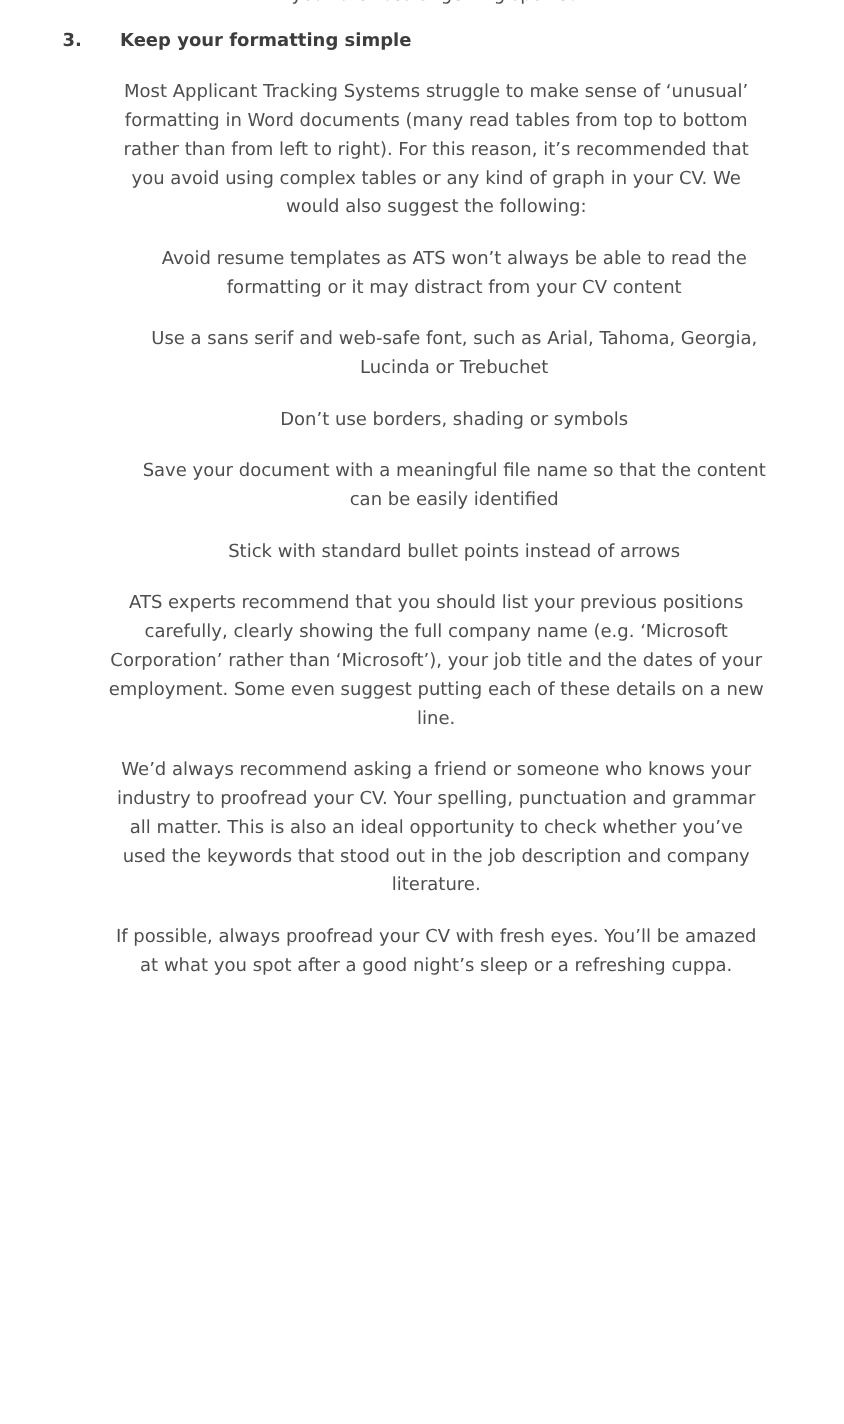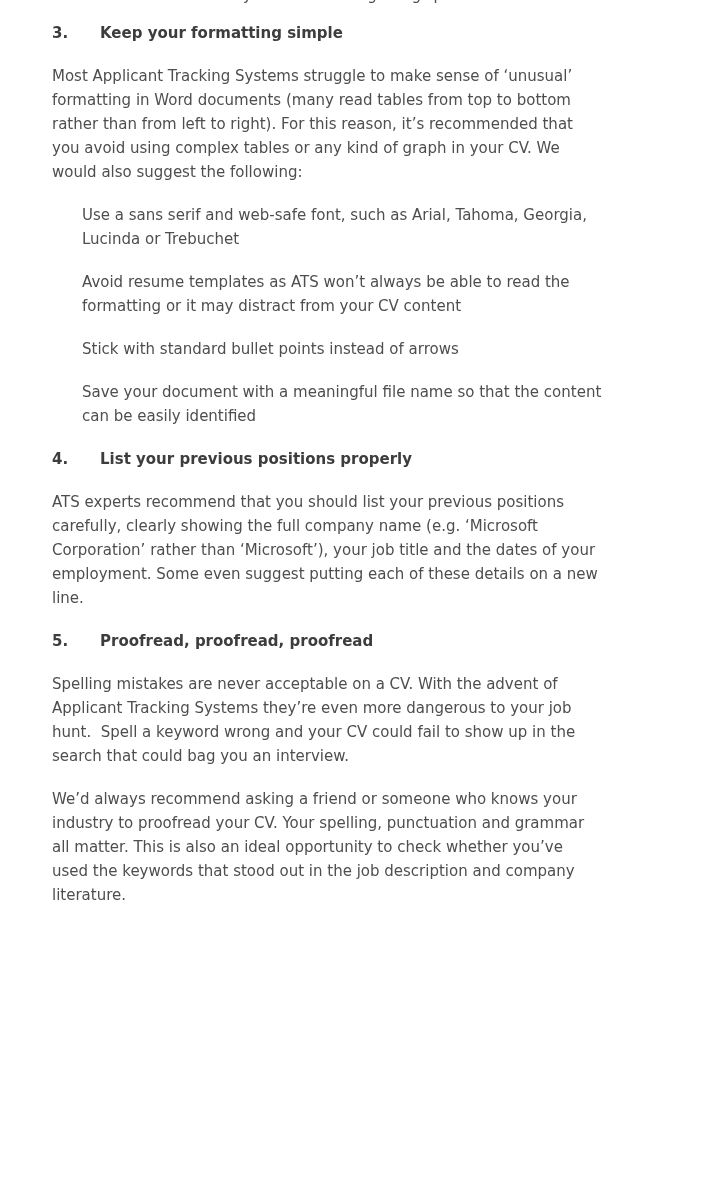--- a/index.html
+++ b/index.html
@@ -37,20 +37,21 @@
     font-weight: bold;
     color: #3d3d3d;
   }
   h2.h .num {
     display: inline-block;
     width: 48px;
   }
   p.para, p.ind {
     margin: 16px 0 19px 0;
     white-space: pre-wrap;
+    text-align: center;
   }
   p.ind {
     margin-left: 30px;
   }
 </style>
 </head>
 <body>
 
 <div class="doc">
 
@@ -58,48 +59,41 @@
 
   <section>
     <h2 class="h">
       <span class="num">3.</span><span class="t">Keep your formatting simple</span>
     </h2>
     <p class="para">Most Applicant Tracking Systems struggle to make sense of ‘unusual’
 formatting in Word documents (many read tables from top to bottom
 rather than from left to right). For this reason, it’s recommended that
 you avoid using complex tables or any kind of graph in your CV. We
 would also suggest the following:</p>
+    <p class="ind">Avoid resume templates as ATS won’t always be able to read the
+formatting or it may distract from your CV content</p>
     <p class="ind">Use a sans serif and web-safe font, such as Arial, Tahoma, Georgia,
 Lucinda or Trebuchet</p>
-    <p class="ind">Avoid resume templates as ATS won’t always be able to read the
-formatting or it may distract from your CV content</p>
-    <p class="ind">Stick with standard bullet points instead of arrows</p>
+    <p class="ind">Don’t use borders, shading or symbols</p>
     <p class="ind">Save your document with a meaningful file name so that the content
 can be easily identified</p>
+    <p class="ind">Stick with standard bullet points instead of arrows</p>
   </section>
 
   <section>
-    <h2 class="h">
-      <span class="num">4.</span><span class="t">List your previous positions properly</span>
-    </h2>
     <p class="para">ATS experts recommend that you should list your previous positions
 carefully, clearly showing the full company name (e.g. ‘Microsoft
 Corporation’ rather than ‘Microsoft’), your job title and the dates of your
 employment. Some even suggest putting each of these details on a new
 line.</p>
   </section>
 
   <section>
-    <h2 class="h">
-      <span class="num">5.</span><span class="t">Proofread, proofread, proofread</span>
-    </h2>
-    <p class="para">Spelling mistakes are never acceptable on a CV. With the advent of
-Applicant Tracking Systems they’re even more dangerous to your job
-hunt.  Spell a keyword wrong and your CV could fail to show up in the
-search that could bag you an interview.</p>
     <p class="para">We’d always recommend asking a friend or someone who knows your
 industry to proofread your CV. Your spelling, punctuation and grammar
 all matter. This is also an ideal opportunity to check whether you’ve
 used the keywords that stood out in the job description and company
 literature.</p>
+    <p class="para">If possible, always proofread your CV with fresh eyes. You’ll be amazed
+at what you spot after a good night’s sleep or a refreshing cuppa.</p>
   </section>
 
 </div>
 
 </body></html>

